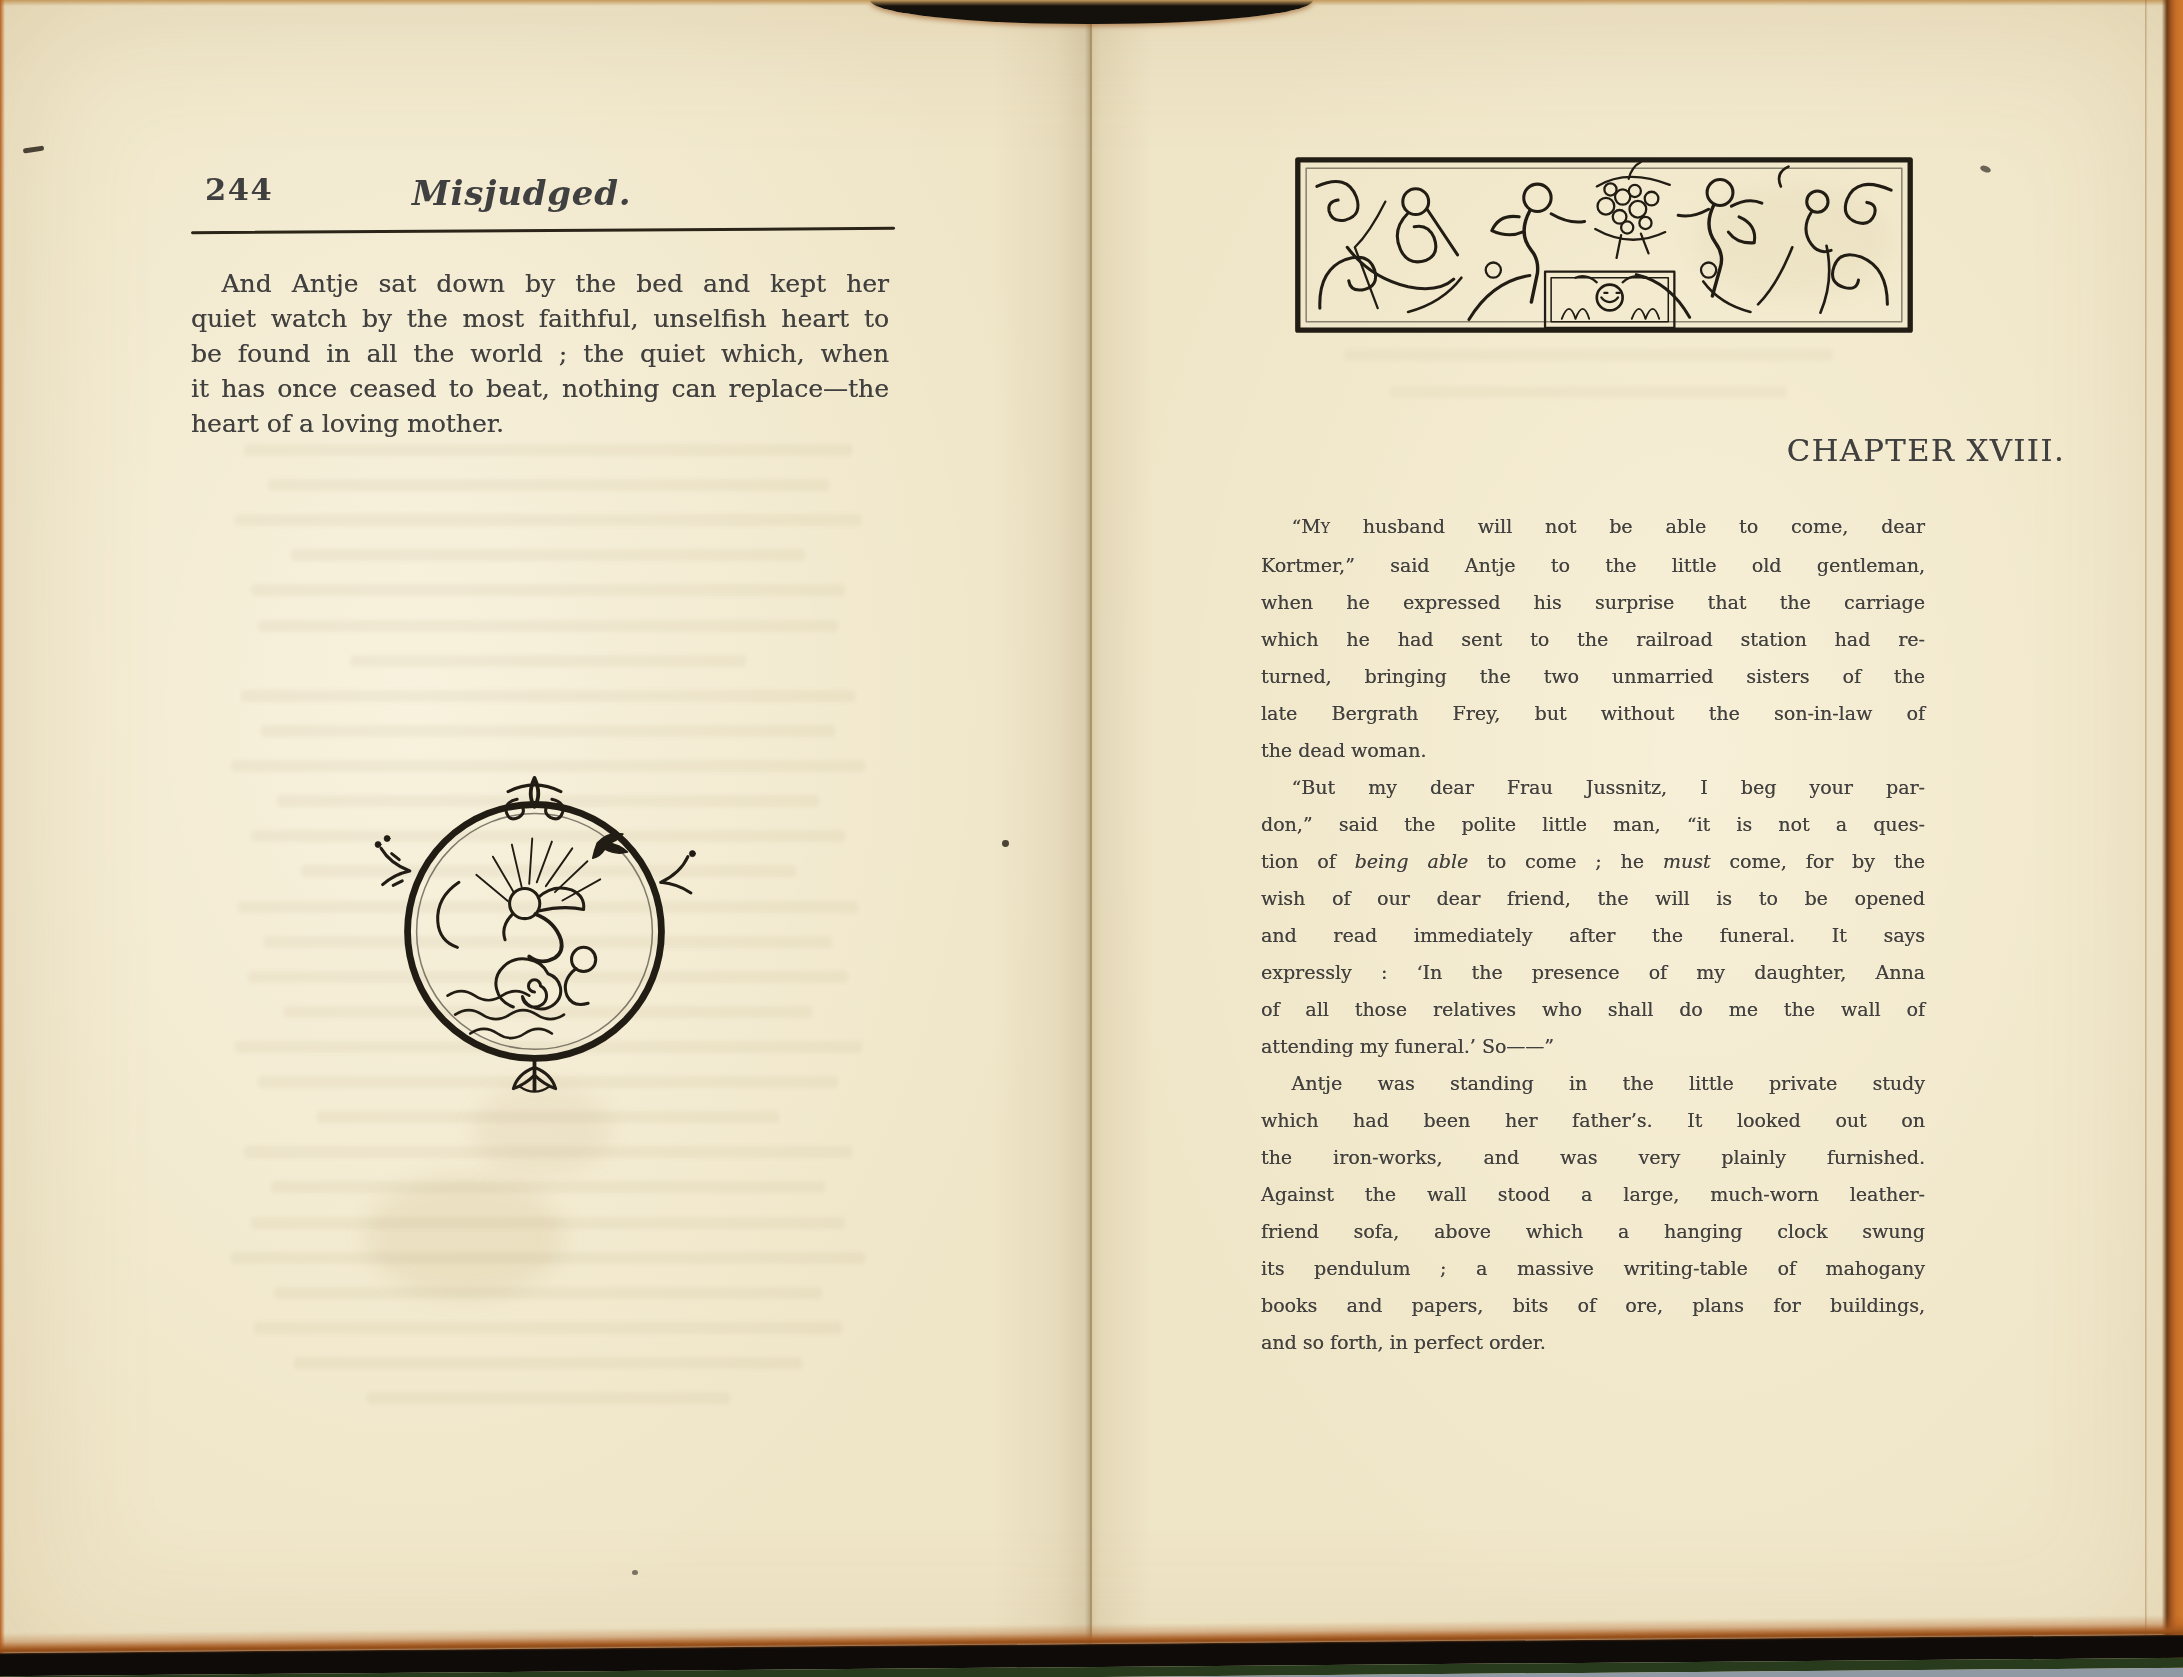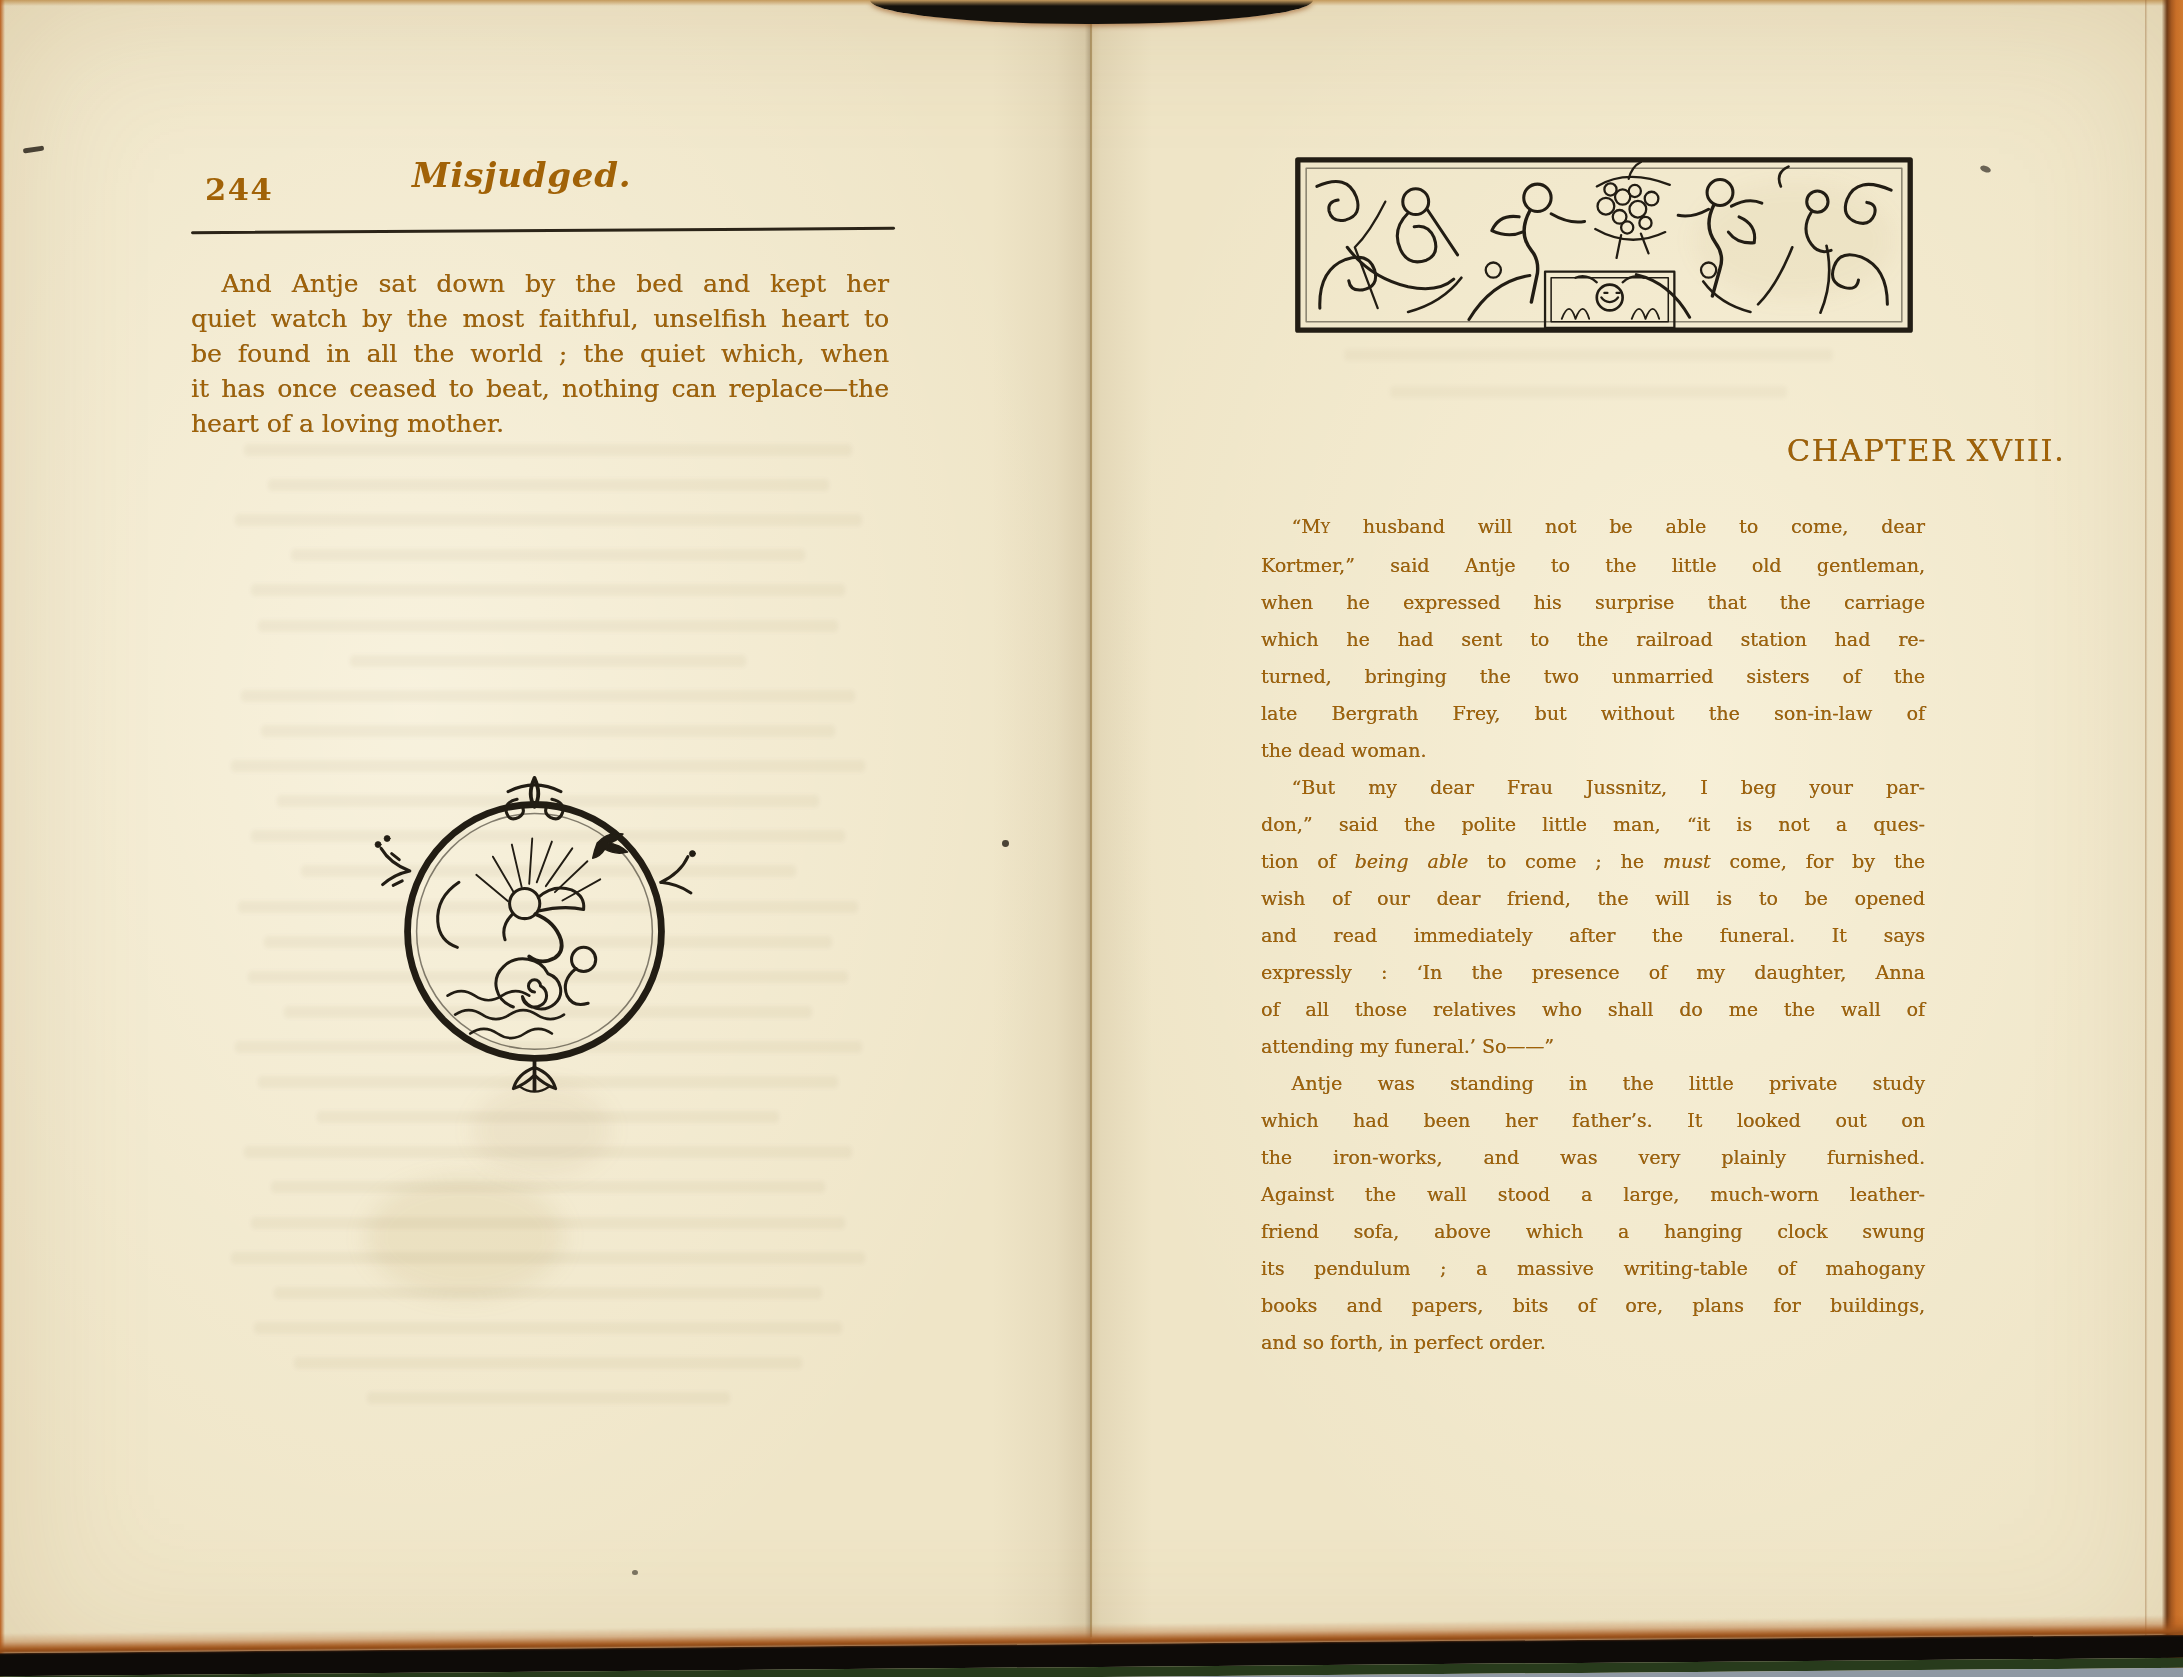--- a/index.html
+++ b/index.html
@@ -1,17 +1,17 @@
 <!DOCTYPE html>
 <html style="font-size:12.2px"><head>
 <meta charset="utf-8">
 <style>
   html,body{margin:0;padding:0;background:#555;}
   .scene{position:relative;width:2183px;height:1678px;overflow:hidden;
-         background:#efe5c7;font-family:"DejaVu Serif","Liberation Serif",serif;color:#a16207;}
+         background:#efe5c7;font-family:"DejaVu Serif","Liberation Serif",serif;color:#404040;}
   .abs{position:absolute;}
   
   .sheen-left{left:0;top:0;width:1092px;height:1678px;
     background:radial-gradient(ellipse at 38% 42%, rgba(255,252,240,.55), rgba(255,252,240,0) 70%);}
   .sheen-right{left:1092px;top:0;width:1092px;height:1678px;
     background:radial-gradient(ellipse at 55% 45%, rgba(255,250,232,.5), rgba(255,250,232,0) 72%);}
   .vignette{left:0;top:0;right:0;bottom:0;box-shadow:inset 0 0 153px rgba(150,115,60,.20);}
   .stain{border-radius:50%;filter:blur(10.7px);}
   
   .edge-top{left:0;top:0;width:2183px;height:6.1px;
@@ -58,21 +58,21 @@
 
   <div class="abs sheen-left"></div>
   <div class="abs sheen-right"></div>
   <div class="abs vignette"></div>
   <div class="abs stain" style="left:366px;top:1176px;width:198px;height:122px;background:rgba(170,135,60,.10);"></div>
   <div class="abs stain" style="left:473px;top:1084px;width:137px;height:92px;background:rgba(160,120,50,.07);"></div>
   <div class="abs stain" style="left:1695px;top:183px;width:198px;height:115px;background:rgba(170,140,70,.06);"></div>
 
   <div class="abs" style="left:0;top:0;width:1092px;height:1678px;">
     <div class="abs folio" style="left:205px;top:174px;">244</div>
-    <div class="abs runhead" style="left:412px;top:158px;text-align:center;">Misjudged.</div>
+    <div class="abs runhead" style="left:412px;top:176px;text-align:center;">Misjudged.</div>
     <div class="abs rule" style="left:191px;top:229px;width:704px;height:3.1px;transform:rotate(-0.35deg);"></div>
 
     <div id="left-ghosts" class="abs" style="left:218px;top:444px;width:660px;height:992px;">
         <div class="ghost-row" style="left: 4%; top: 0px; width: 92%; height: 11.5px; opacity: 0.75;"></div>
         <div class="ghost-row" style="left: 7.5%; top: 35px; width: 85%; height: 11.5px; opacity: 0.75;"></div>
         <div class="ghost-row" style="left: 2.5%; top: 70px; width: 95%; height: 11.5px; opacity: 0.75;"></div>
         <div class="ghost-row" style="left: 11%; top: 105px; width: 78%; height: 11.5px; opacity: 0.75;"></div>
         <div class="ghost-row" style="left: 5%; top: 140px; width: 90%; height: 11.5px; opacity: 0.75;"></div>
         <div class="ghost-row" style="left: 6%; top: 176px; width: 88%; height: 11.5px; opacity: 0.75;"></div>
         <div class="ghost-row" style="left: 20%; top: 211px; width: 60%; height: 11.5px; opacity: 0.75;"></div>

